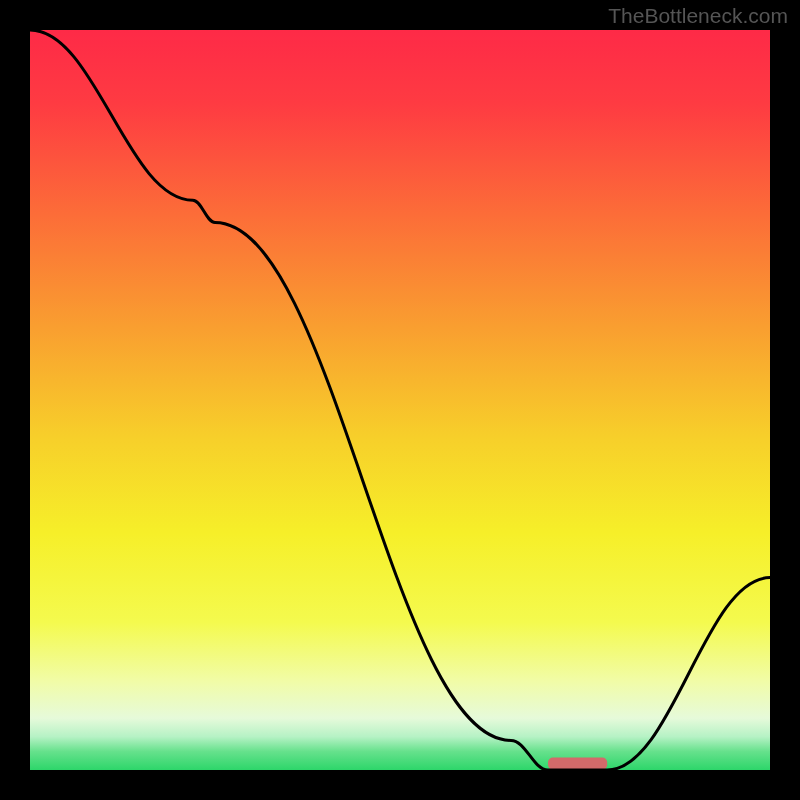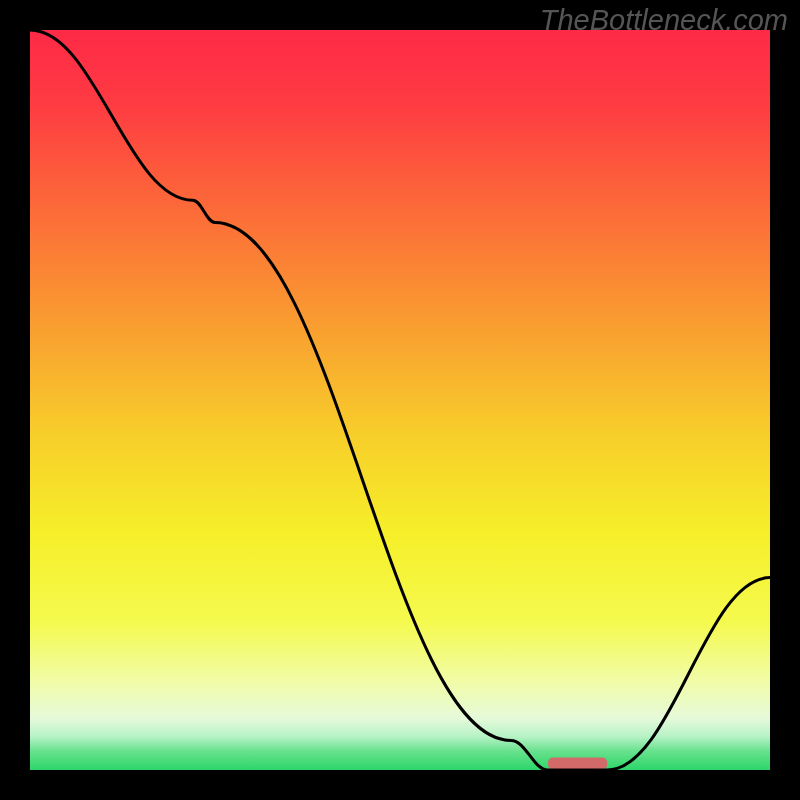--- a/index.html
+++ b/index.html
@@ -9,24 +9,23 @@
     height: 800px;
     background: #000;
     font-family: Arial, Helvetica, sans-serif;
     position: relative;
   }
   .watermark {
     position: absolute;
     top: 4px;
     right: 12px;
     color: #555;
-    font-size: 29px;
+    font-size: 21px;
     font-weight: 500;
     z-index: 10;
-    font-style: italic;
   }
   .plot-area {
     position: absolute;
     left: 30px;
     top: 30px;
     width: 740px;
     height: 740px;
   }
   svg {
     display: block;

